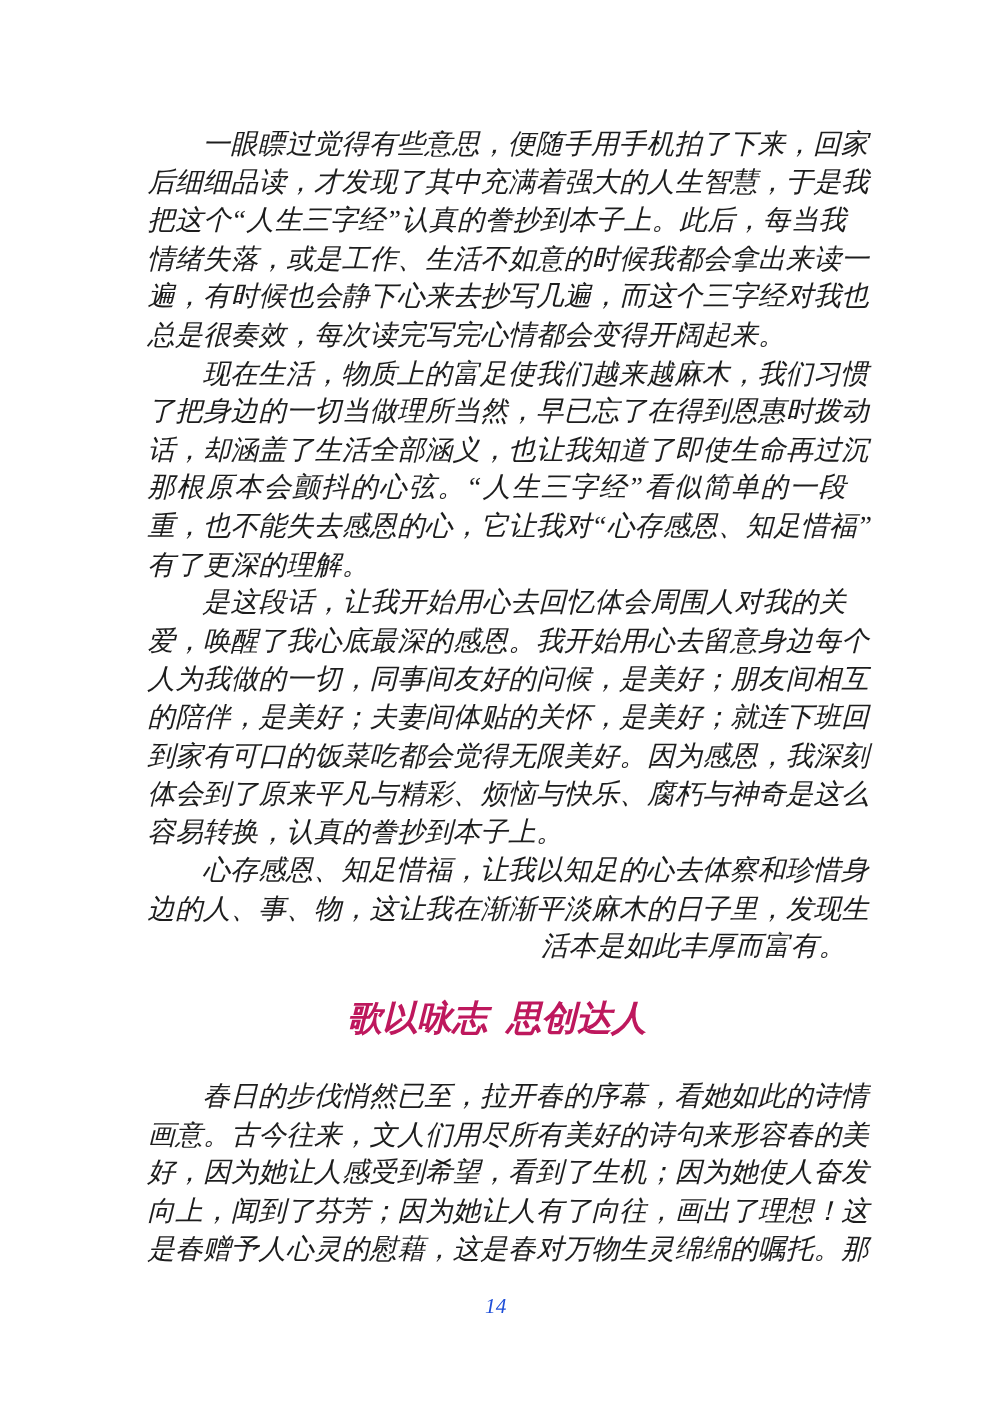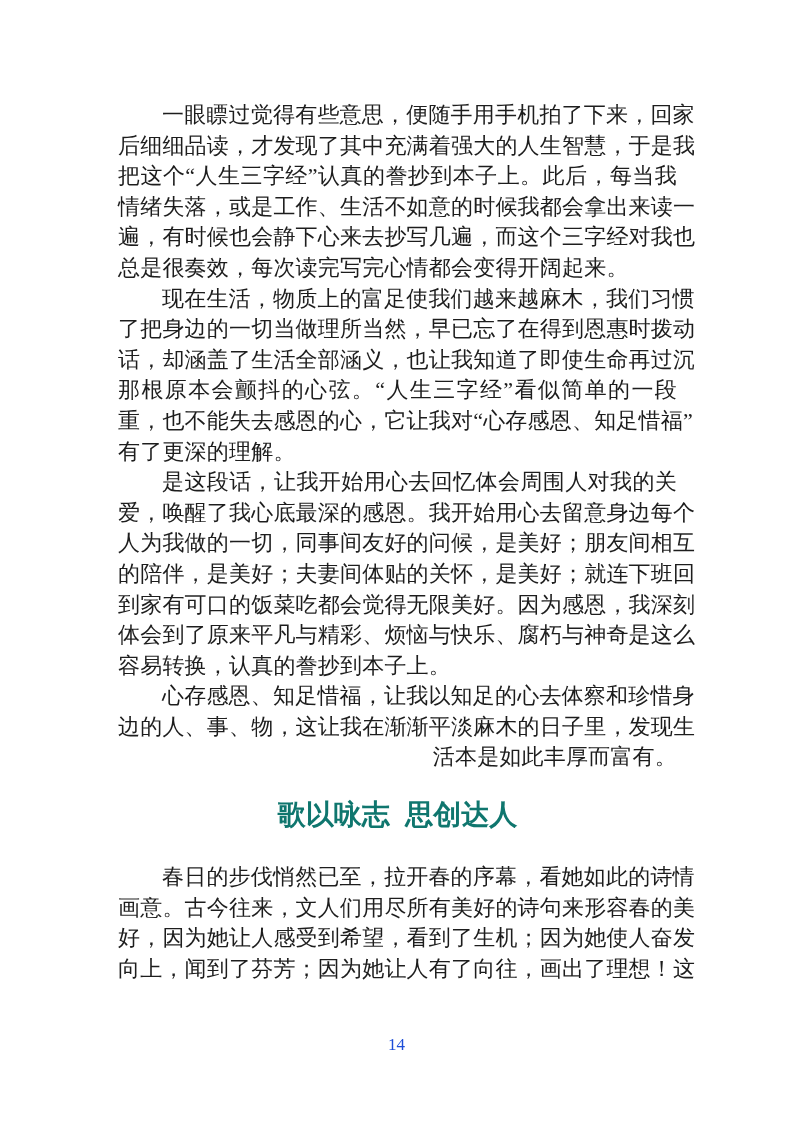--- a/index.html
+++ b/index.html
@@ -10,20 +10,21 @@
     position: relative;
     overflow: hidden;
     font-family: "Liberation Serif", "DejaVu Serif", serif;
     color: #1d1d1d;
   }
   .page {
     position: absolute;
     left: 0; top: 0;
     width: 793px; height: 1122px;
     background: #ffffff;
+    font-style: italic;
   }
   .content {
     position: absolute;
     left: 118px;
     top: 100px;
     width: 559px;
   }
   .line {
     height: 30.6px;
     line-height: 30.6px;
@@ -43,21 +44,21 @@
   }
   .article-title {
     margin: 22px 0 27px 0;
     height: 40px;
     line-height: 40px;
     font-size: 28px;
     font-weight: bold;
     text-align: center;
     white-space: pre;
     font-family: "Liberation Sans", "DejaVu Sans", sans-serif;
-    color: #0f766e;
+    color: #be185d;
   }
   .page-number {
     position: absolute;
     top: 1034px;
     left: 0;
     width: 793px;
     height: 22px;
     line-height: 22px;
     text-align: center;
     font-size: 17px;
@@ -106,18 +107,19 @@
       </div>
     </div>
 
     <div class="article-title">歌以咏志  思创达人</div>
 
     <div>
       <div class="line first">春日的步伐悄然已至，拉开春的序幕，看她如此的诗情</div>
       <div class="line">画意。古今往来，文人们用尽所有美好的诗句来形容春的美</div>
       <div class="line">好，因为她让人感受到希望，看到了生机；因为她使人奋发</div>
       <div class="line">向上，闻到了芬芳；因为她让人有了向往，画出了理想！这</div>
+      <div class="line">是春赠予人心灵的慰藉，这是春对万物生灵绵绵的嘱托。那</div>
     </div>
 
   </div>
 
   <div class="page-number">14</div>
 </div>
 
 </body></html>

